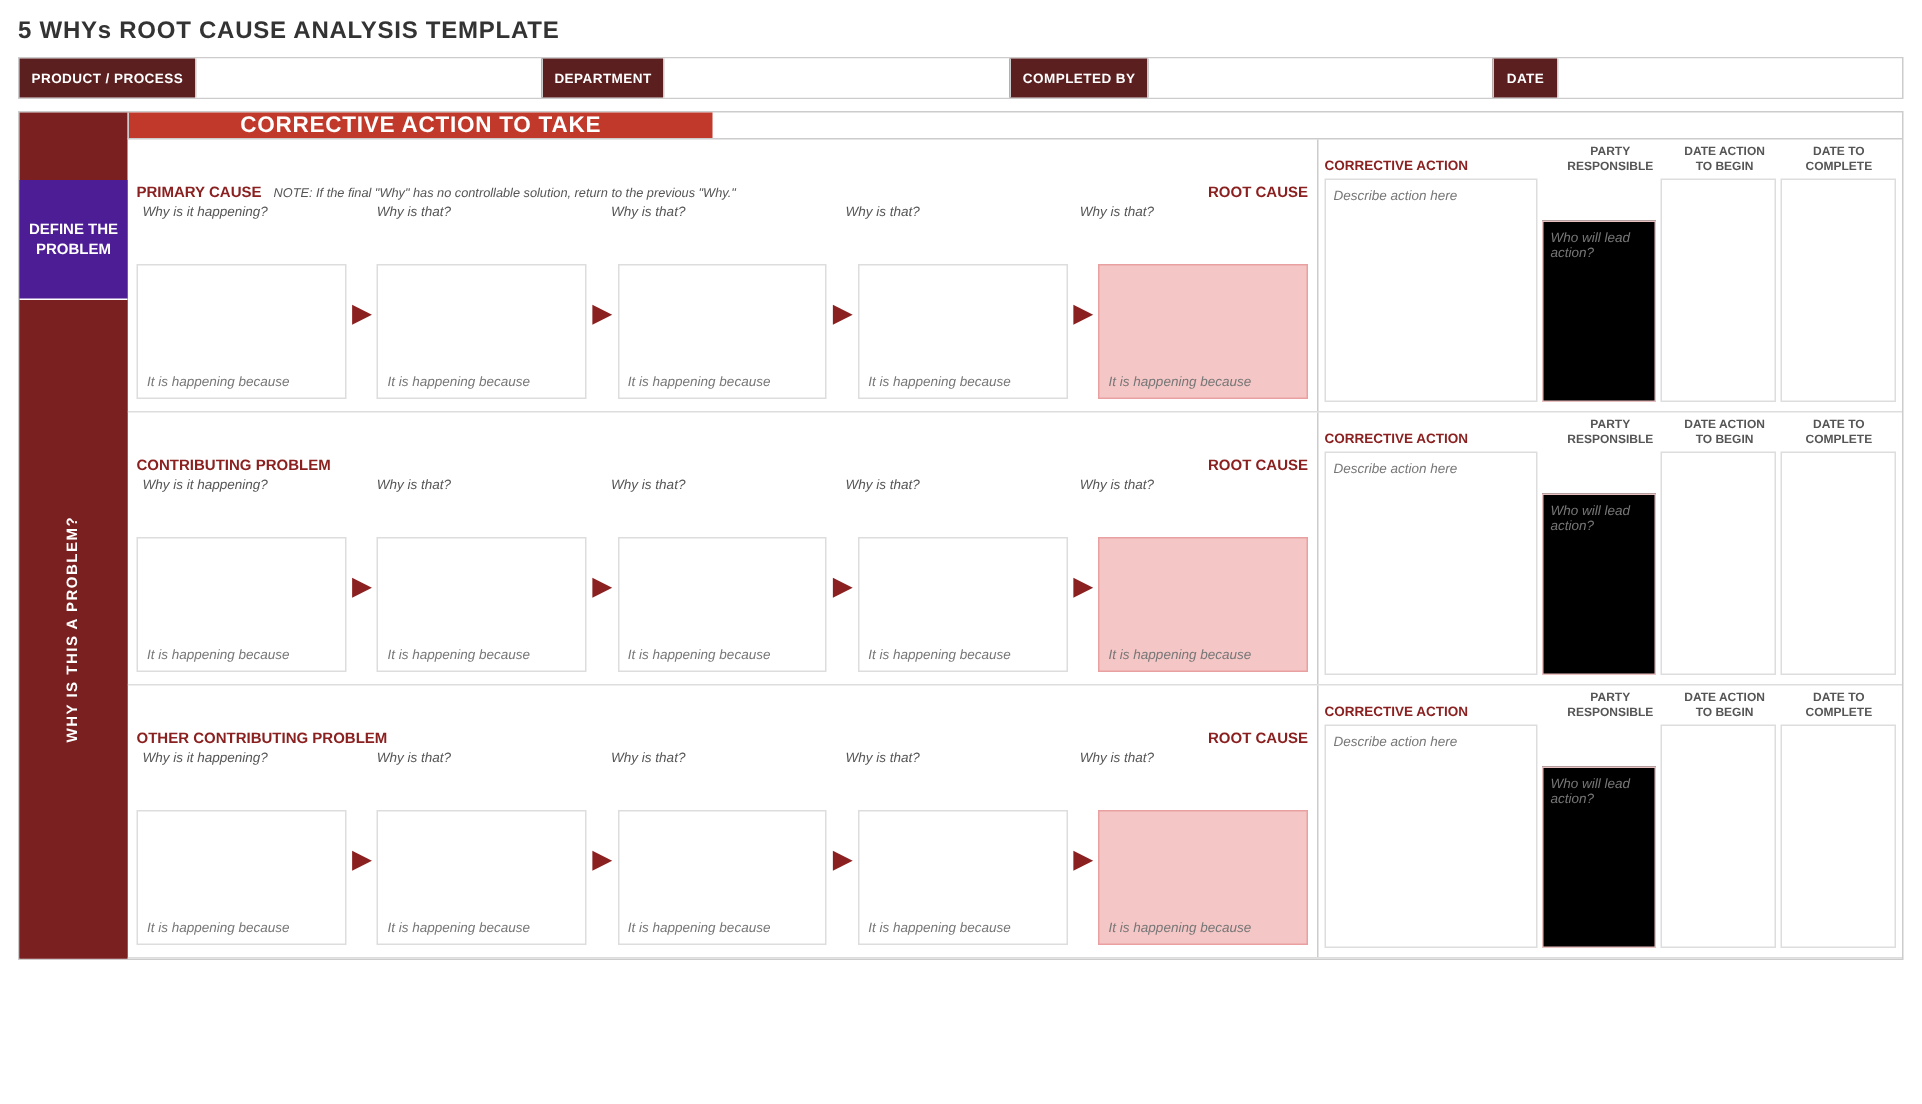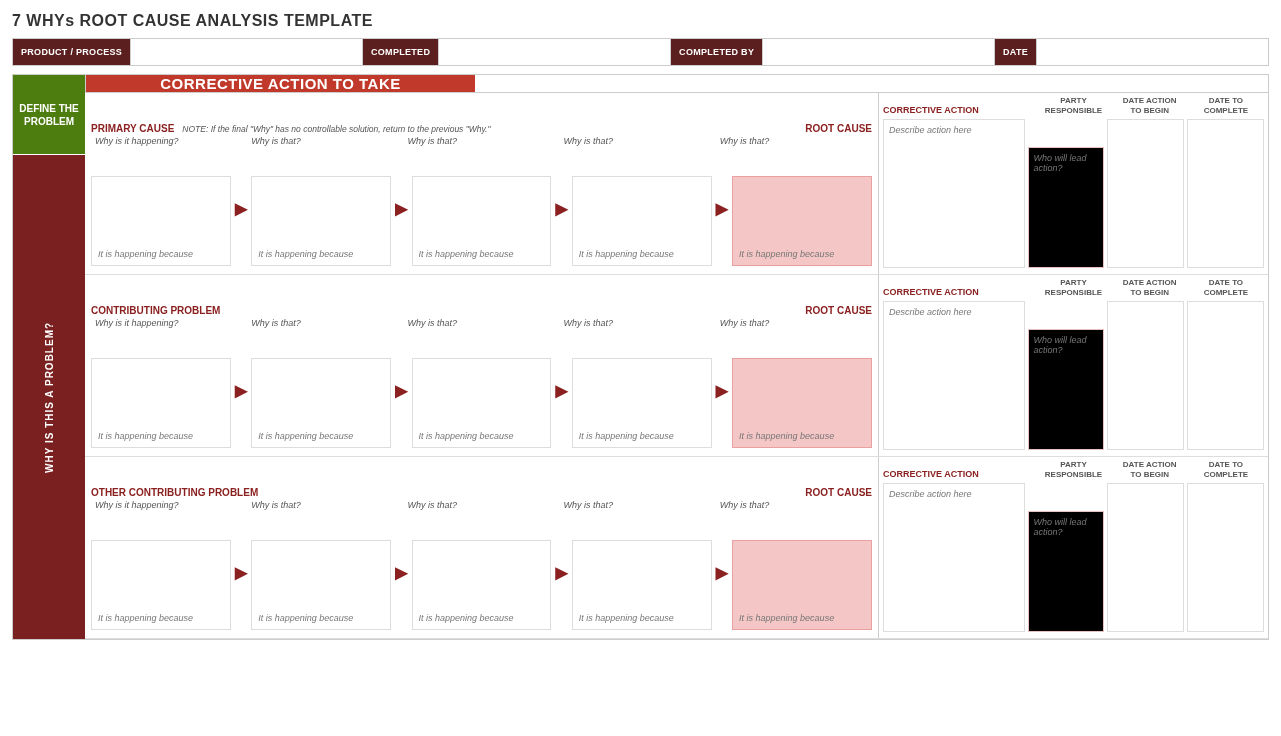--- a/index.html
+++ b/index.html
@@ -68,24 +68,25 @@
       justify-content: center;
       text-align: center;
       color: #fff;
       font-weight: bold;
       font-size: 10px;
       padding: 8px 4px;
       line-height: 1.3;
     }
 
     .sidebar-define {
-      background: #4d7c0f;
+      background: #4c1d95;
       min-height: 80px;
       border-bottom: 1px solid #fff;
       writing-mode: horizontal-tb;
+      margin-top: 45px;
     }
 
     .sidebar-why {
       background: #7a2020;
       flex: 1;
       writing-mode: vertical-rl;
       transform: rotate(180deg);
       letter-spacing: 1px;
     }
 
@@ -290,26 +291,26 @@
 
     .corrective-box.date-box {
       flex: 1;
       background: #fff;
       border-color: #ddd;
     }
   </style>
 </head>
 <body>
 
-<div class="page-title">7 WHYs ROOT CAUSE ANALYSIS TEMPLATE</div>
+<div class="page-title">5 WHYs ROOT CAUSE ANALYSIS TEMPLATE</div>
 
 <div class="header-row">
   <div class="header-label">PRODUCT / PROCESS</div>
   <div class="header-value"></div>
-  <div class="header-label">COMPLETED</div>
+  <div class="header-label">DEPARTMENT</div>
   <div class="header-value"></div>
   <div class="header-label">COMPLETED BY</div>
   <div class="header-value"></div>
   <div class="header-label">DATE</div>
   <div class="header-value"></div>
 </div>
 
 <div class="main-container">
 
   <div class="left-sidebar">

